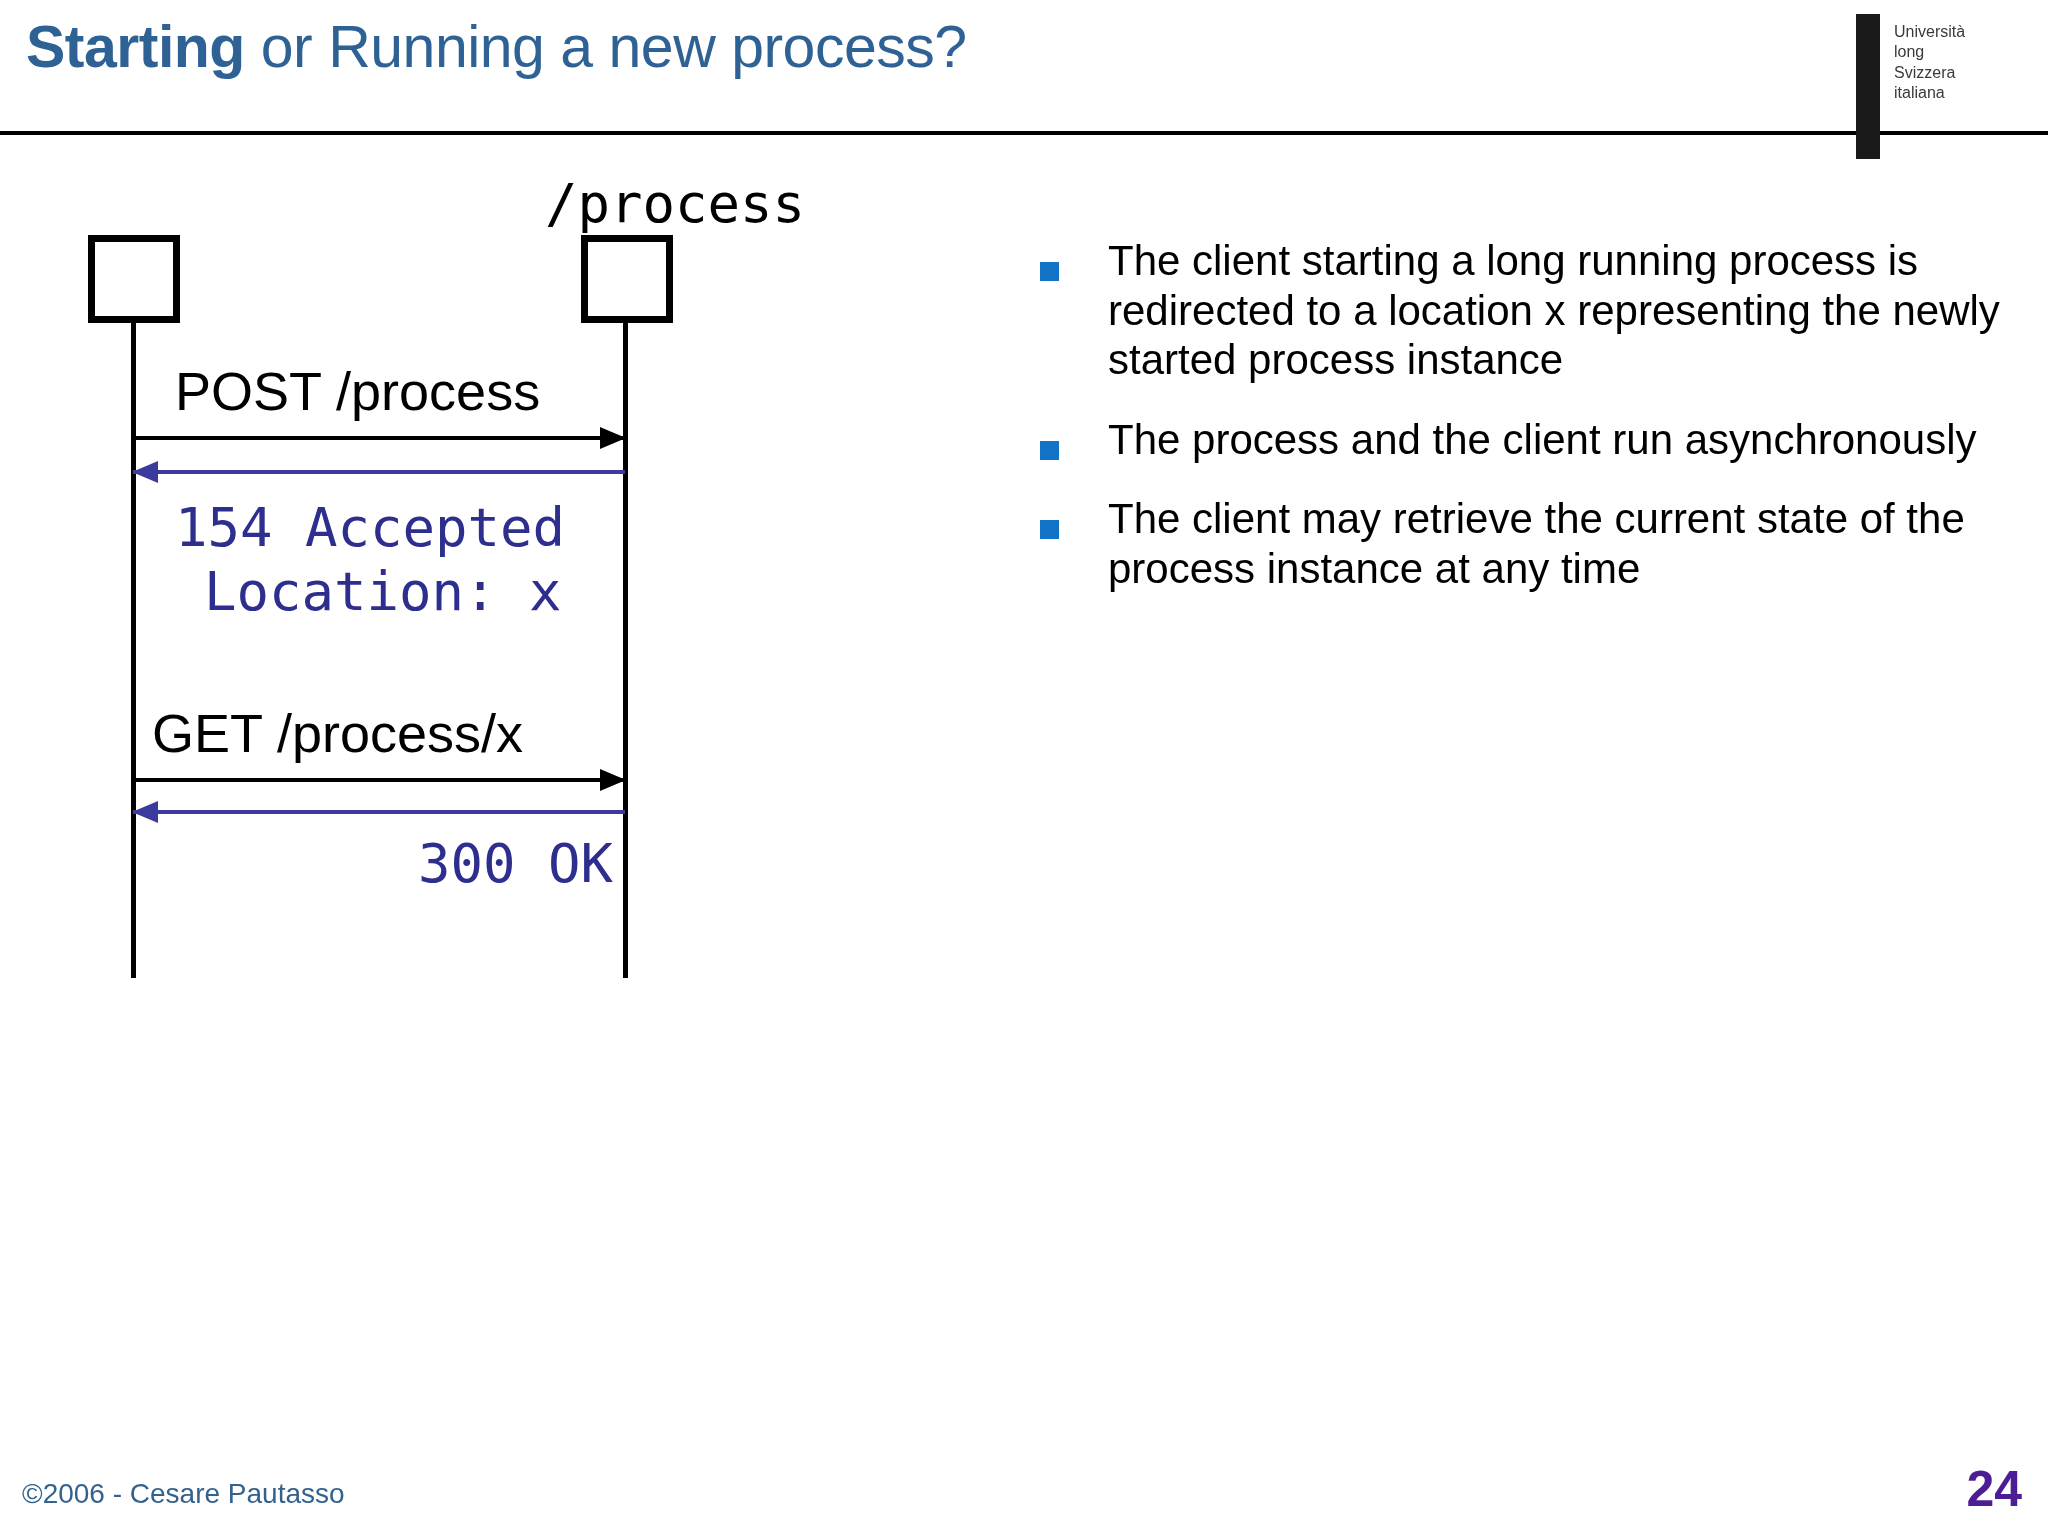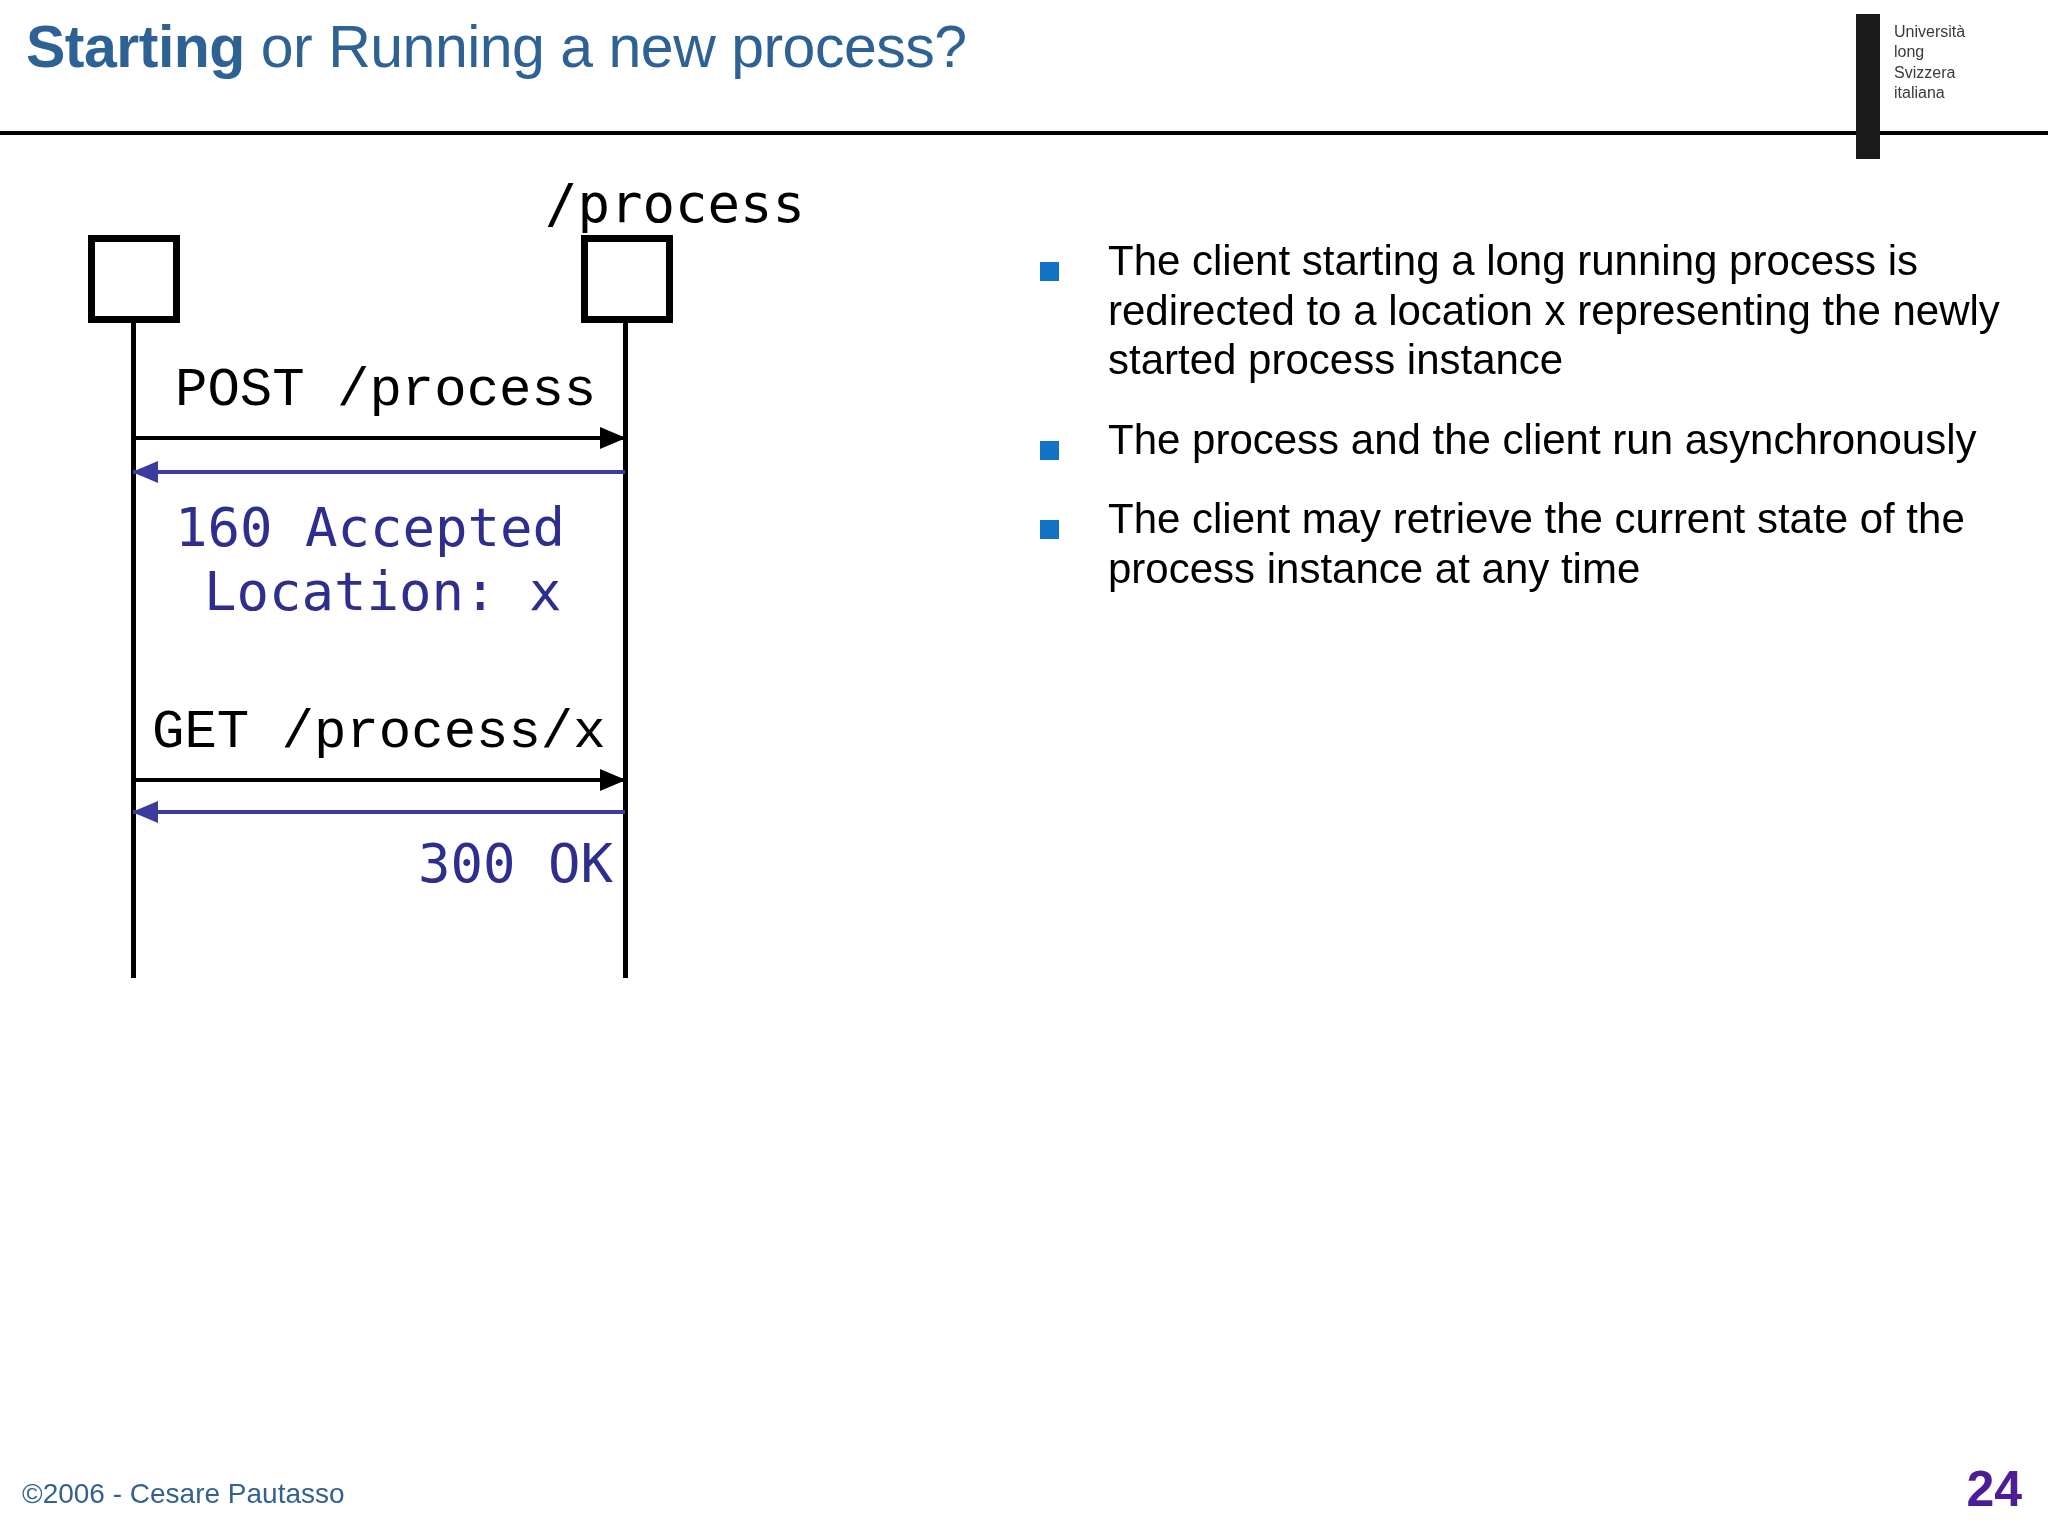--- a/index.html
+++ b/index.html
@@ -127,21 +127,21 @@
     border-bottom: 11px solid transparent;
   }
 
   .arrow.req .shaft { background: #000000; }
   .arrow.req .head  { right: -1px; border-left: 26px solid #000000; }
   .arrow.res .shaft { background: #3b3b9e; }
   .arrow.res .head  { left: -1px;  border-right: 26px solid #3b3b9e; }
 
   .msg-label {
     position: absolute;
-    font-family: Liberation Mono, monospace;
+    font-family: Liberation Sans, sans-serif;
     font-size: 54px;
     white-space: nowrap;
     color: #000000;
   }
 
   .resp-block {
     position: absolute;
     font-family: "DejaVu Sans Mono", "Liberation Mono", monospace;
     font-size: 54px;
     line-height: 1.18;
@@ -228,21 +228,21 @@
     <div class="msg-label" style="left:175px; top:200px;">POST /process</div>
     <div class="arrow req" style="left:133px; top:276px; width:492px;">
       <div class="shaft" style="width:492px;"></div>
       <div class="head"></div>
     </div>
 
     <div class="arrow res" style="left:133px; top:310px; width:492px;">
       <div class="shaft" style="width:492px;"></div>
       <div class="head"></div>
     </div>
-    <div class="resp-block" style="left:175px; top:336px;">160 Accepted</div>
+    <div class="resp-block" style="left:175px; top:336px;">154 Accepted</div>
     <div class="resp-block" style="left:204px; top:400px;">Location: x</div>
 
     <div class="msg-label" style="left:152px; top:542px;">GET /process/x</div>
     <div class="arrow req" style="left:133px; top:618px; width:492px;">
       <div class="shaft" style="width:492px;"></div>
       <div class="head"></div>
     </div>
 
     <div class="arrow res" style="left:133px; top:650px; width:492px;">
       <div class="shaft" style="width:492px;"></div>

